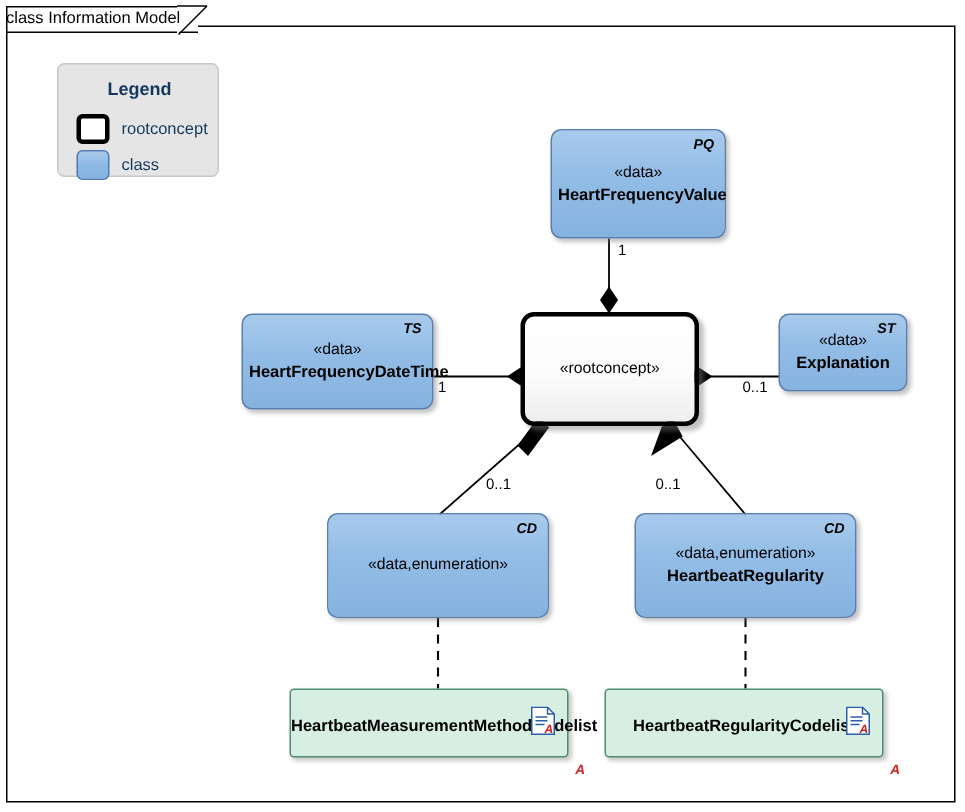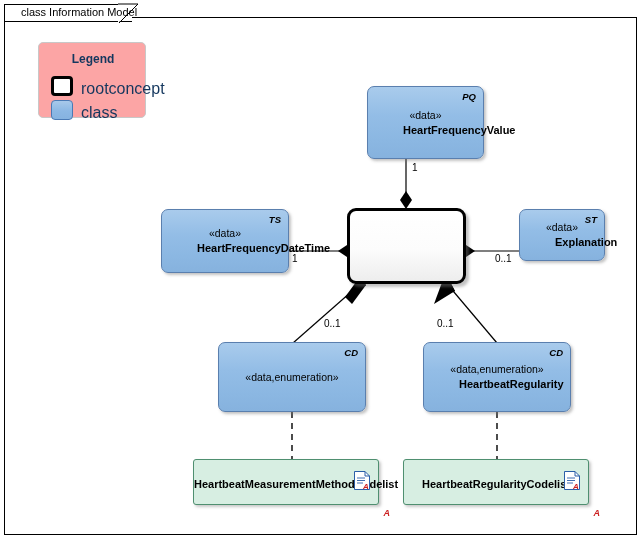--- a/index.html
+++ b/index.html
@@ -35,32 +35,32 @@
   }
   #title-tab-slant{
     position:absolute;
     left:118px;top:4px;
     width:20px;height:19px;
     z-index:6;
     overflow:visible;
   }
   #title-text{
     position:absolute;
-    left:21px;top:6px;
+    left:4px;top:6px;
     font-size:11px;
     color:#000000;
     white-space:nowrap;
     z-index:7;
   }
   
   #legend{
     position:absolute;
     left:38px;top:42px;
     width:108px;height:76px;
-    background:#fca5a5;
+    background:#e5e5e5;
     border:1px solid #c8c8c8;
     border-radius:5px;
     box-sizing:border-box;
   }
   #legend-title{
     position:absolute;
     left:0;top:9px;width:108px;
     text-align:center;
     font-size:12px;font-weight:bold;
     color:#14375e;
@@ -72,21 +72,21 @@
     border-radius:4px;
     box-sizing:border-box;
   }
   .legend-swatch.root{background:#ffffff;border:3px solid #000000;}
   .legend-swatch.data{
     background:linear-gradient(to bottom,#a8c9ea 0%,#8cb8e4 55%,#86b3e0 100%);
     border:1px solid #4a7ab5;
   }
   .legend-label{
     position:absolute;left:30px;top:4px;
-    font-size:16px;color:#14375e;white-space:nowrap;text-align:center;
+    font-size:11px;color:#14375e;white-space:nowrap;text-align:center;
   }
   
   .cls{
     position:absolute;
     box-sizing:border-box;
     border-radius:7px;
     z-index:4;
   }
   .cls.data{
     background:linear-gradient(to bottom,#a9cbec 0%,#93bde6 40%,#8bb7e2 75%,#86b2de 100%);
@@ -103,38 +103,37 @@
     background:#d7eee2;
     border:1px solid #4f8f70;
     border-radius:3px;
     box-shadow:2px 2px 3px rgba(120,120,120,0.4);
   }
   .cls-body{
     position:absolute;
     left:0;right:0;top:50%;
     transform:translateY(-50%);
     text-align:center;
-    padding:0 20px;
+    padding:0 4px;
     box-sizing:border-box;
   }
   .stereo{
     display:block;
     font-size:10.5px;
     color:#000000;
     line-height:15px;
     white-space:nowrap;
   }
   .cname{
     display:block;
     font-size:11px;
     font-weight:bold;
     color:#000000;
     line-height:15px;
     white-space:nowrap;
-    margin-left:15px;
   }
   .corner-type{
     position:absolute;
     right:7px;top:4px;
     font-size:9.5px;
     font-style:italic;
     font-weight:bold;
     color:#000000;
   }
   
@@ -247,20 +246,21 @@
   <div class="cls data" style="left:161px;top:209px;width:128px;height:64px;">
     <div class="corner-type">TS</div>
     <div class="cls-body">
       <span class="stereo">«data»</span>
       <span class="cname">HeartFrequencyDateTime</span>
     </div>
   </div>
 
   <div class="cls root" style="left:347px;top:208px;width:119px;height:76px;">
     <div class="cls-body">
+      <span class="stereo">«rootconcept»</span>
     </div>
   </div>
 
   <div class="cls data" style="left:519px;top:209px;width:86px;height:52px;">
     <div class="corner-type">ST</div>
     <div class="cls-body">
       <span class="stereo">«data»</span>
       <span class="cname">Explanation</span>
     </div>
   </div>

